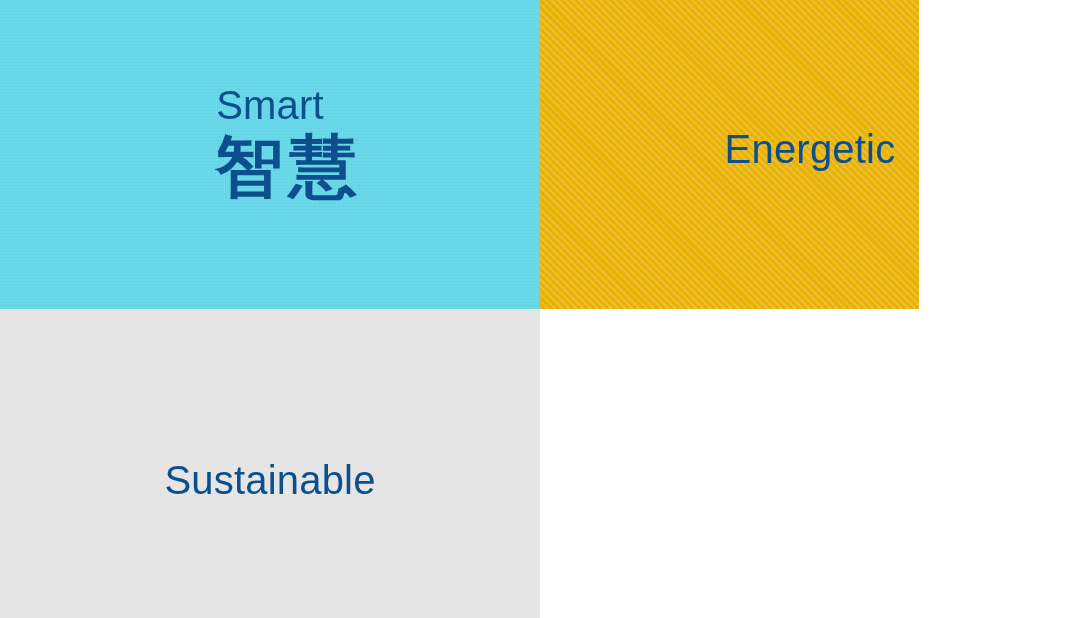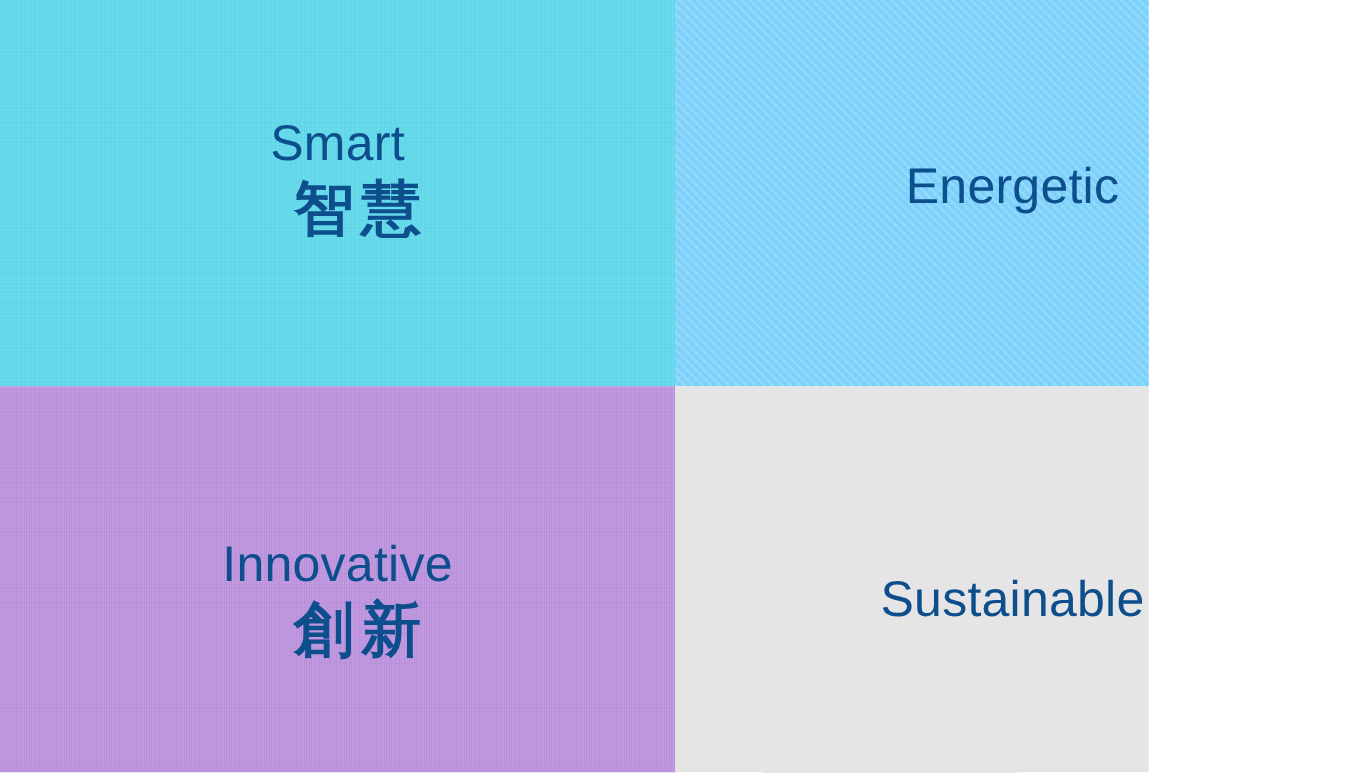--- a/index.html
+++ b/index.html
@@ -88,21 +88,21 @@
 
   .label-en {
     font-size: 40px;
     font-weight: 400;
     letter-spacing: 0.2px;
     white-space: nowrap;
   }
 
   .label-cjk {
     font-family: "DejaVu Sans", "Liberation Sans", sans-serif;
-    font-size: 48px;
+    font-size: 68px;
     font-weight: 700;
     letter-spacing: 6px;
     
     text-indent: 6px;
     white-space: nowrap;
     margin-top: 8px;
     margin-left: 32px;
   }
 
   
@@ -118,34 +118,27 @@
   <div class="grid">
 
     <div class="cell cell-smart tex-dither" style="background: rgb(94, 216, 234);">
       <div class="texture"></div>
       <div class="stack">
         <div class="label-en" style="color: rgb(13, 78, 140);">Smart</div>
         <div class="label-cjk" style="color: rgb(13, 78, 140);">智慧</div>
       </div>
     </div>
 
-    <div class="cell cell-energetic tex-weave" style="background: #7dd3fc;">
+    <div class="cell cell-energetic tex-weave" style="background: #eab308;">
       <div class="texture"></div>
       <div class="stack">
         <div class="label-en" style="color: rgb(13, 78, 140);">Energetic</div>
       </div>
     </div>
 
-    <div class="cell cell-innovative tex-dither" style="background: rgb(187, 145, 221);">
-      <div class="texture"></div>
-      <div class="stack">
-        <div class="label-en" style="color: rgb(13, 78, 140);">Innovative</div>
-        <div class="label-cjk" style="color: rgb(13, 78, 140);">創新</div>
-      </div>
-    </div>
 
     <div class="cell cell-sustainable" style="background: #e5e5e5;">
       <div class="texture"></div>
       <div class="stack">
         <div class="label-en" style="color: rgb(13, 78, 140);">Sustainable</div>
       </div>
     </div>
 
   </div>
 </div>

